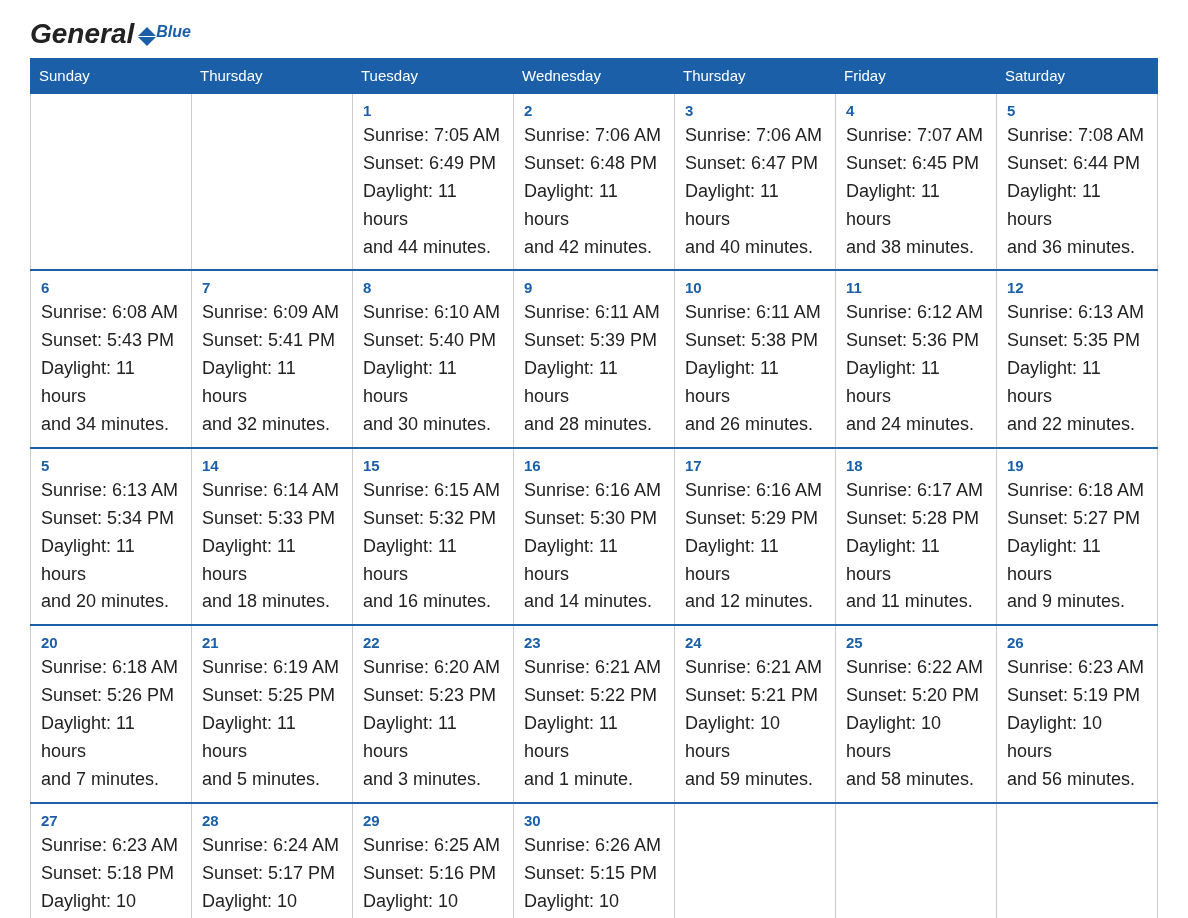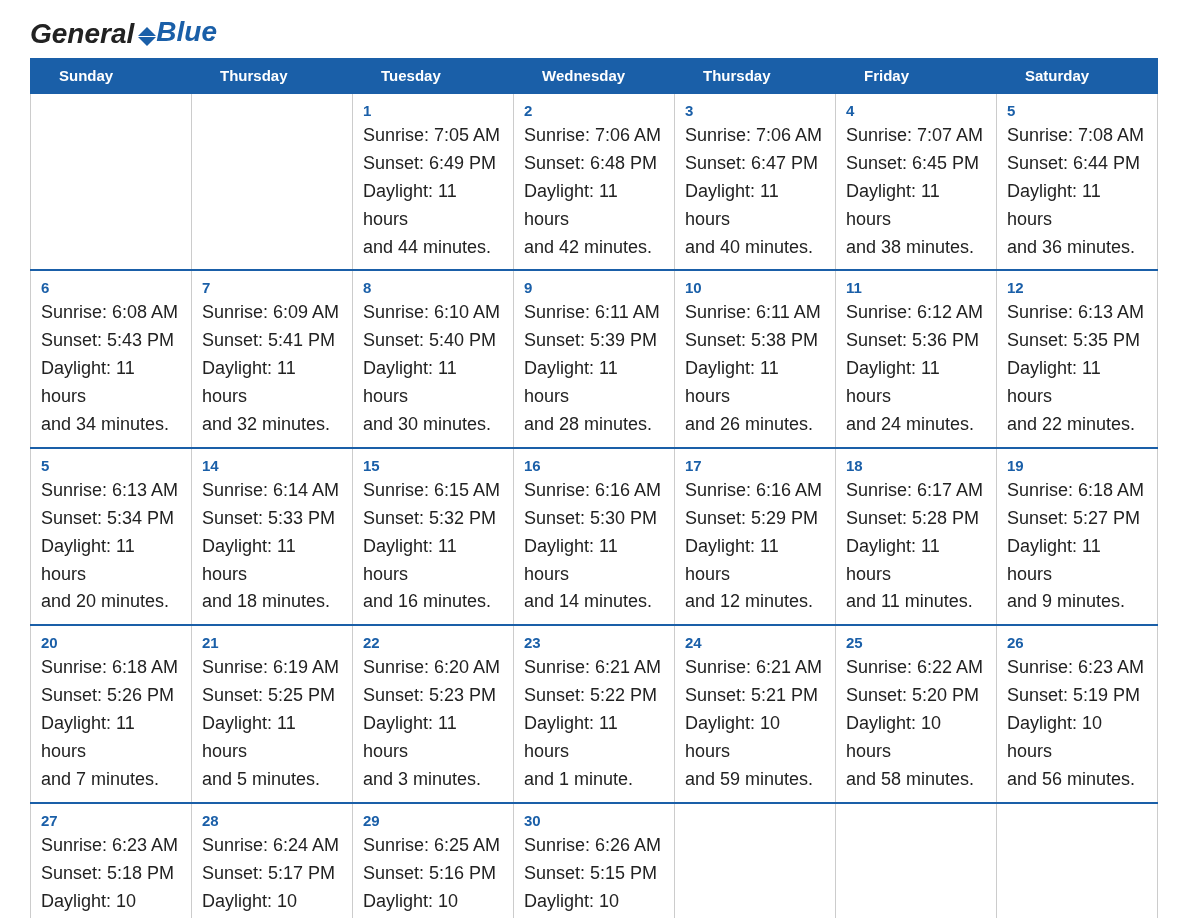--- a/index.html
+++ b/index.html
@@ -22,21 +22,21 @@
       flex-direction: row;
       line-height: 1;
       font-style: italic;
     }
     .logo-text {
       font-size: 28px;
       font-weight: bold;
       color: #222;
     }
     .logo-blue {
-      font-size: 28px;
+      font-size: 16px;
       font-weight: bold;
       color: #1a5fa8;
       margin-top: -4px;
       display: flex;
       align-items: center;
     }
     .title-area {
       text-align: right;
     }
     .month-title {
@@ -52,22 +52,22 @@
     }
     .calendar {
       width: 100%;
       border-collapse: collapse;
       margin-top: 10px;
     }
     .calendar th {
       background: #1a5fa8;
       color: #fff;
       font-size: 15px;
-      font-weight: bold;
-      padding: 8px 28px;
+      font-weight: normal;
+      padding: 8px 8px;
       text-align: left;
       border: 1px solid #1a5fa8;
     }
     .calendar td {
       vertical-align: top;
       width: 14.28%;
       padding: 8px 10px;
       border: 1px solid #ccc;
       font-size: 13px;
       color: #222;

